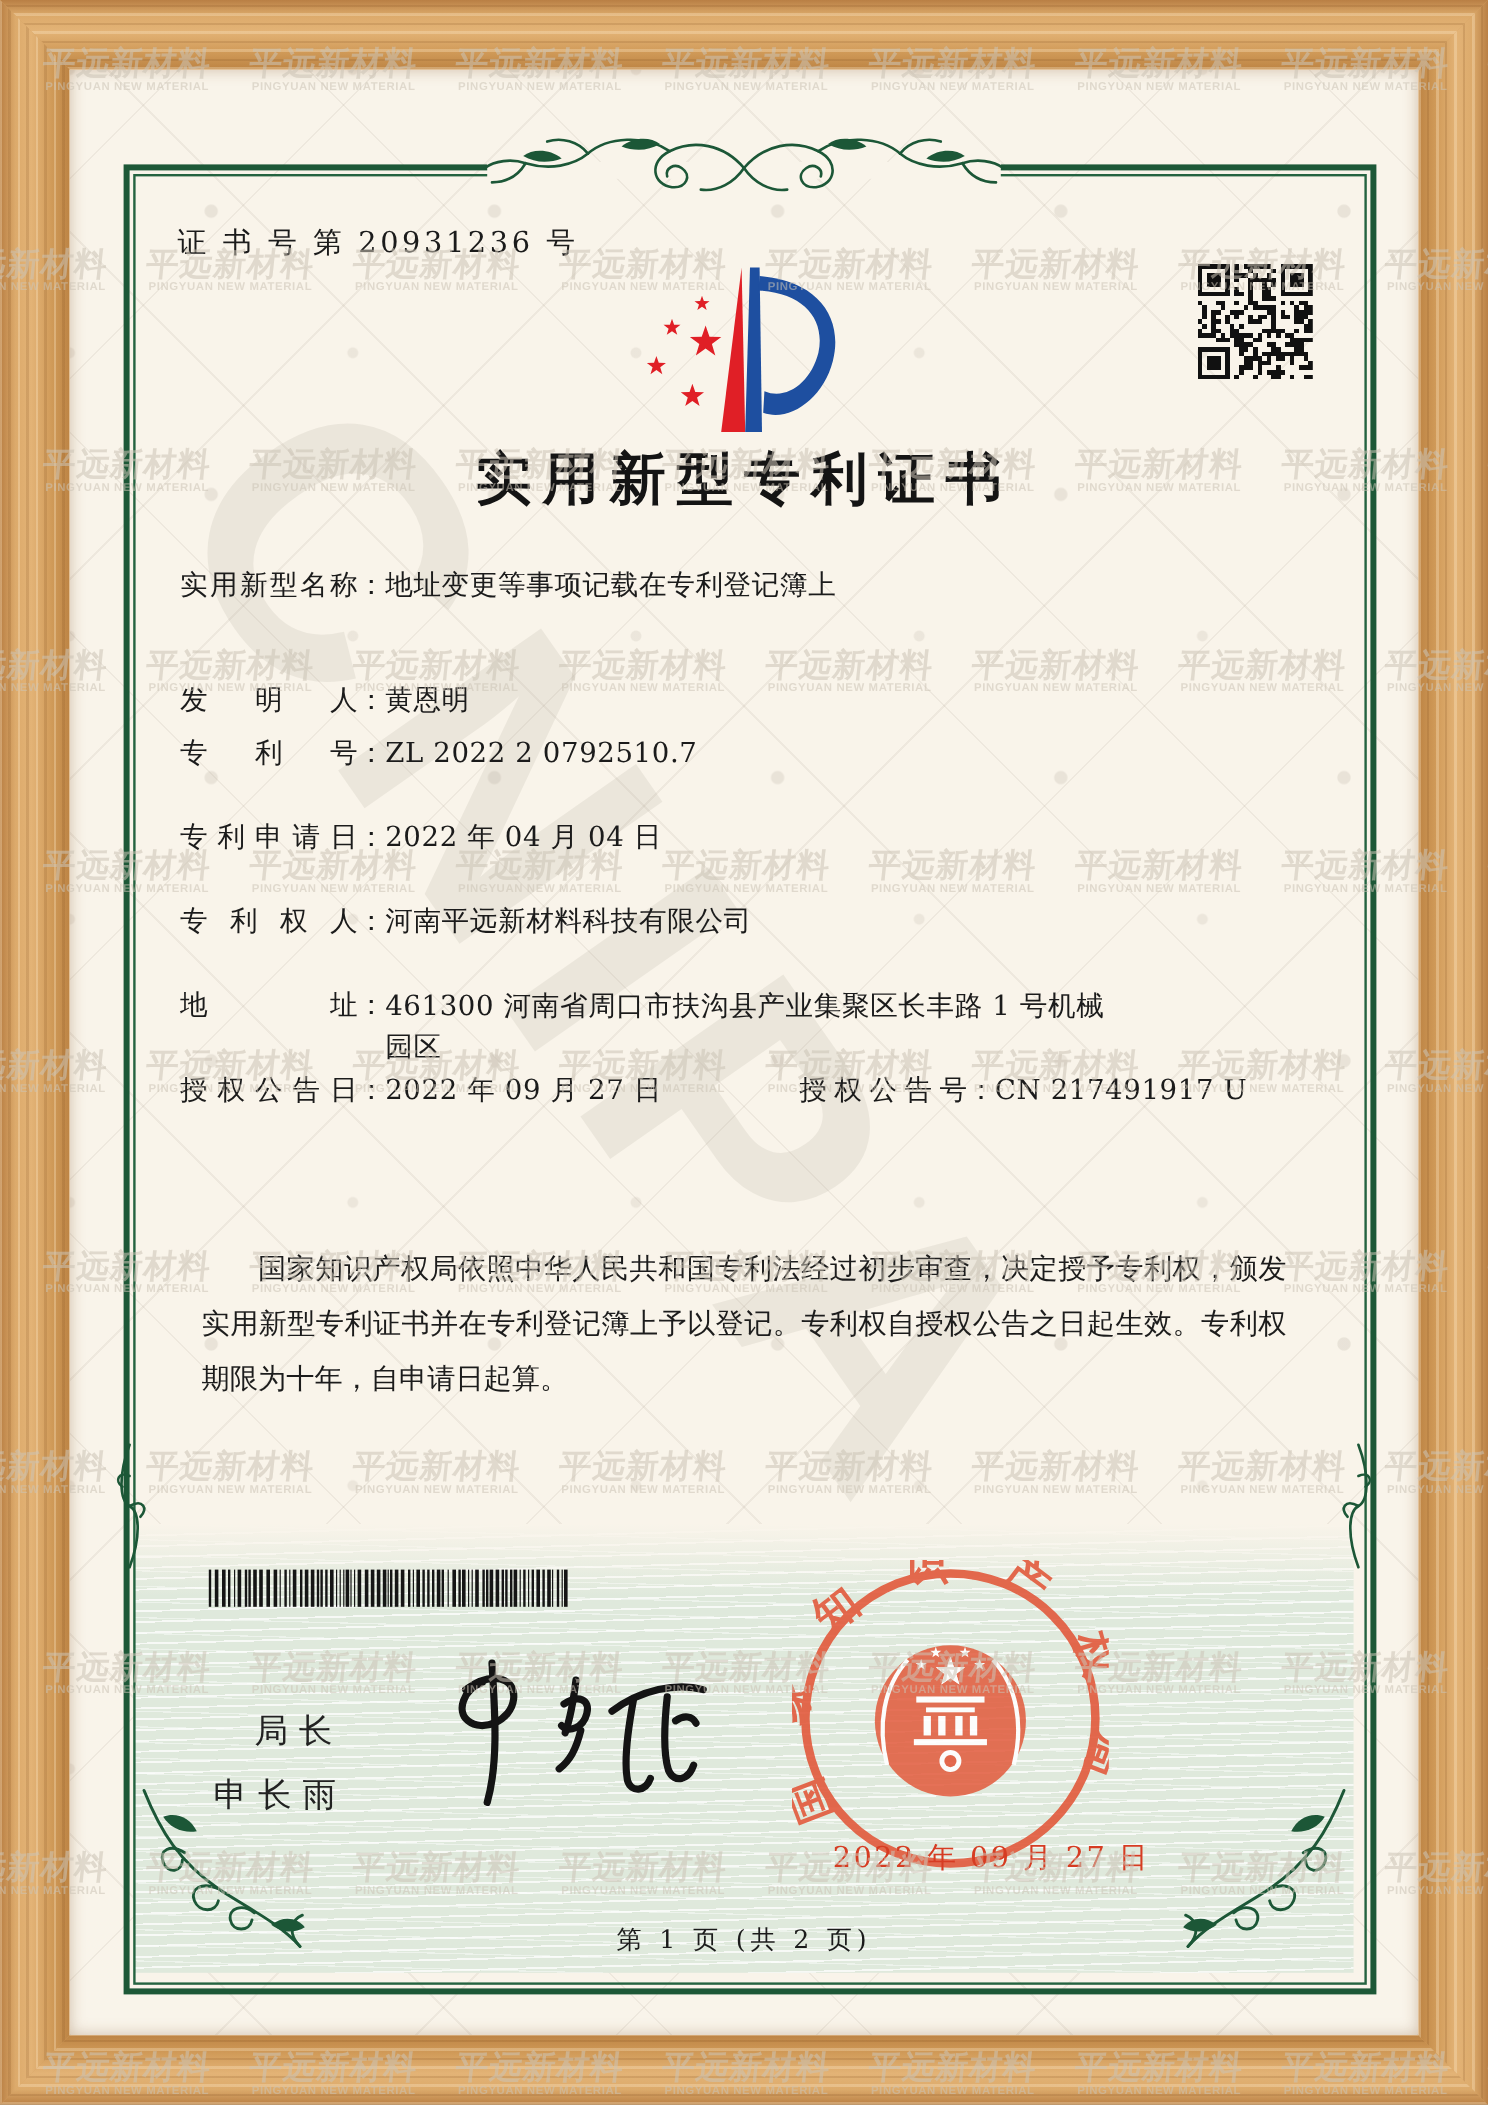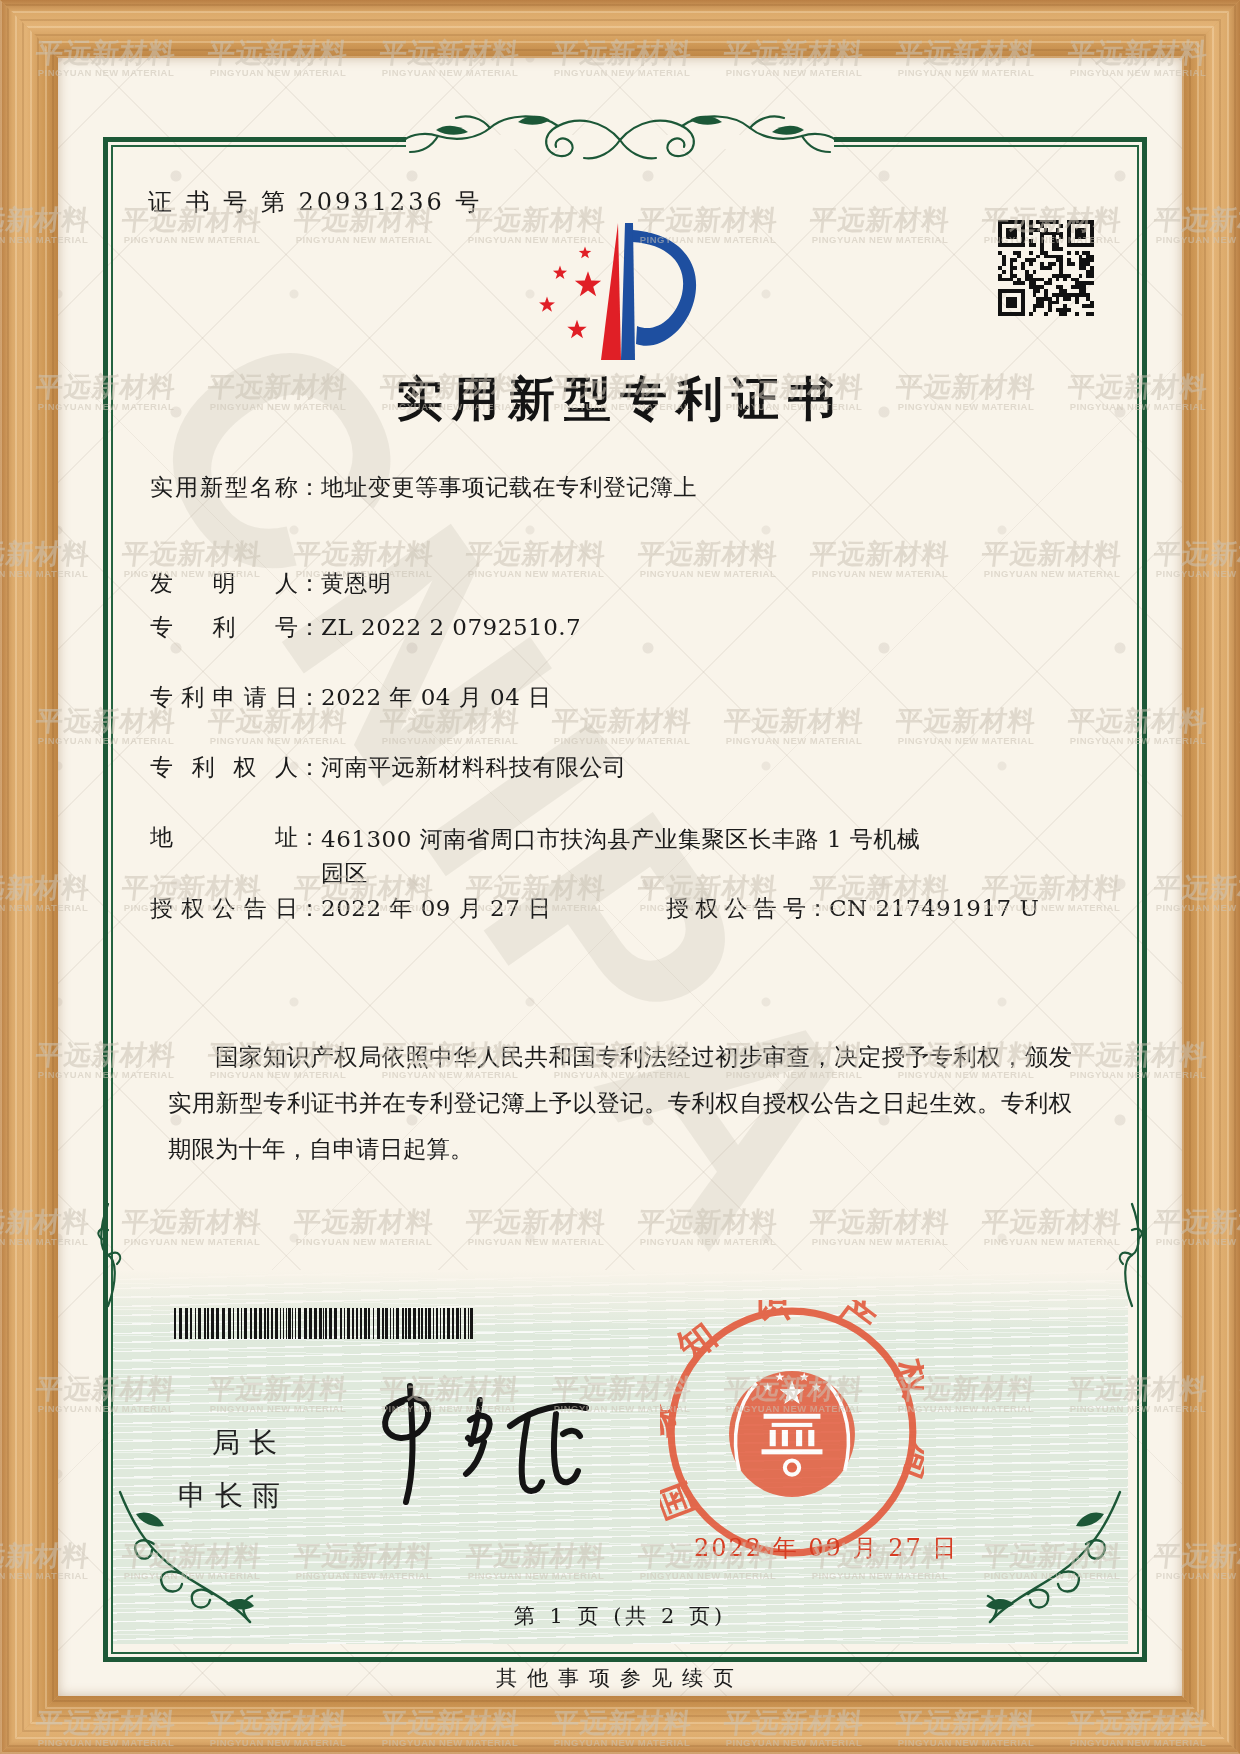--- a/index.html
+++ b/index.html
@@ -543,21 +543,20 @@
       <circle cx="130" cy="165" r="5" fill="#e2583a"></circle>
       <g stroke="#fff" stroke-width="3.5" fill="none">
         <path d="M78,168 C70,136 75,104 95,82"></path>
         <path d="M182,168 C190,136 185,104 165,82"></path>
       </g>
     </g>
   </svg>
   <div class="ct" id="seal-date">2022 年 09 月 27 日</div>
 
   <div class="ct" id="page-footer">第 1 页 (共 2 页)</div>
-  <div class="ct" id="continuation">其他事项参见续页</div>
 
   <div id="wm-layer">
       <div class="wm" style="left: 18px; top: 38px;">
         <div class="wm-cn">平远新材料</div>
         <div class="wm-en">PINGYUAN NEW MATERIAL</div>
       </div>
       <div class="wm" style="left: 190px; top: 38px;">
         <div class="wm-cn">平远新材料</div>
         <div class="wm-en">PINGYUAN NEW MATERIAL</div>
       </div>

